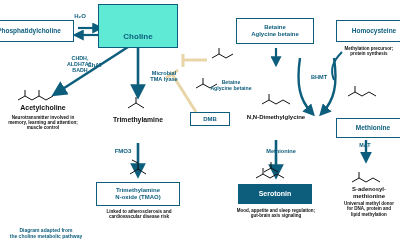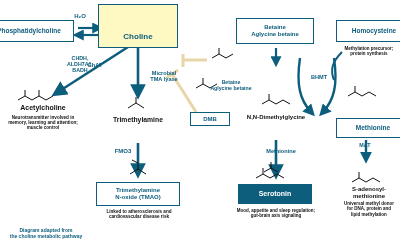--- a/index.html
+++ b/index.html
@@ -9,21 +9,21 @@
     font-family:"Liberation Sans",sans-serif;
     overflow:hidden;
     position:relative;
   }
   #canvas{position:absolute;left:0;top:0;width:400px;height:250px;}
 
   .node{position:absolute;box-sizing:border-box;text-align:center;}
 
   
   .box-tan{
-    background:#fef9c3;
+    background:#5eead4;
     border:1.4px solid #0d5e7d;
     color:#0d5e7d;
   }
   .box-outline{
     background:#ffffff;
     border:1.4px solid #0d5e7d;
     color:#0d5e7d;
   }
   .box-filled{
     background:#0d5e7d;

